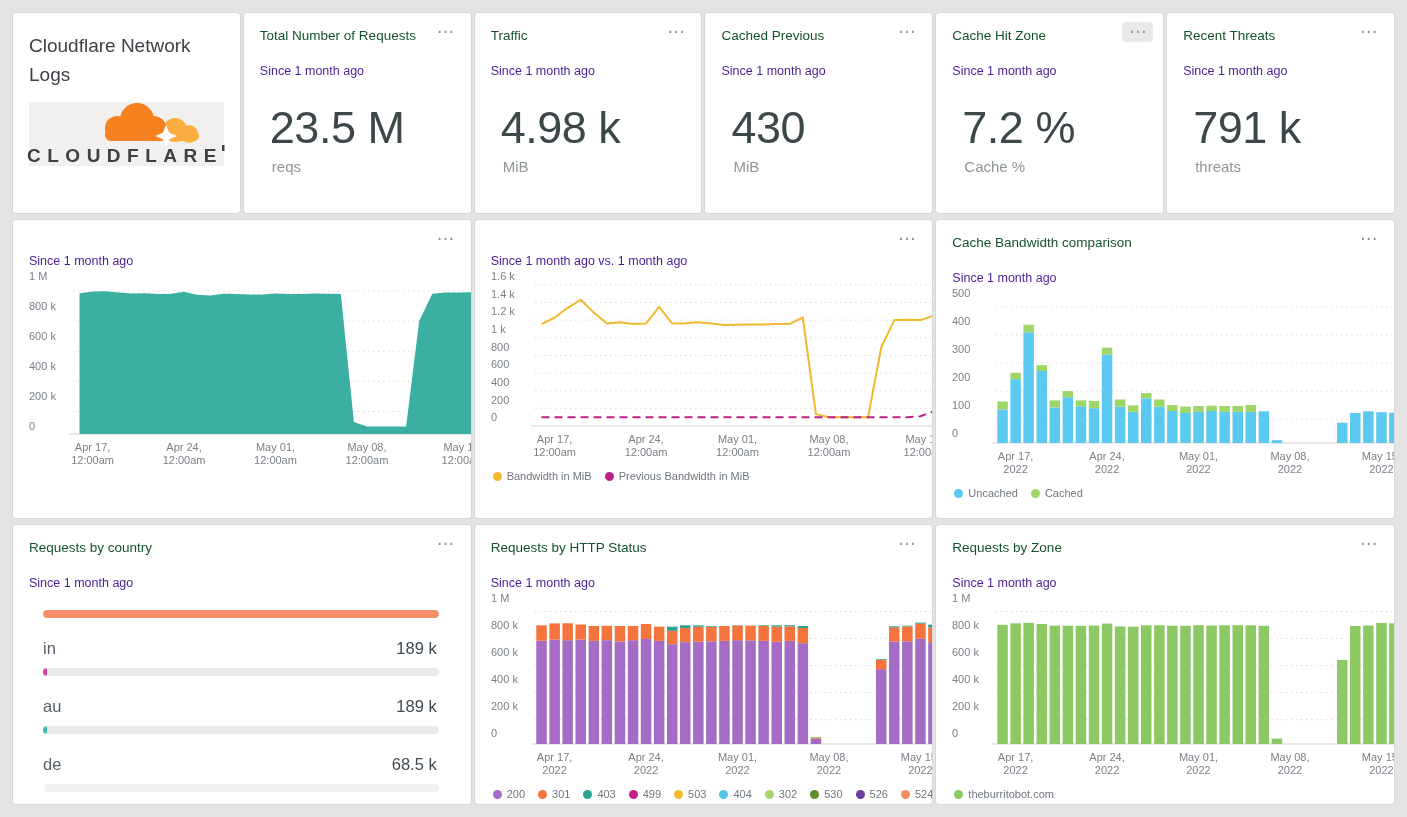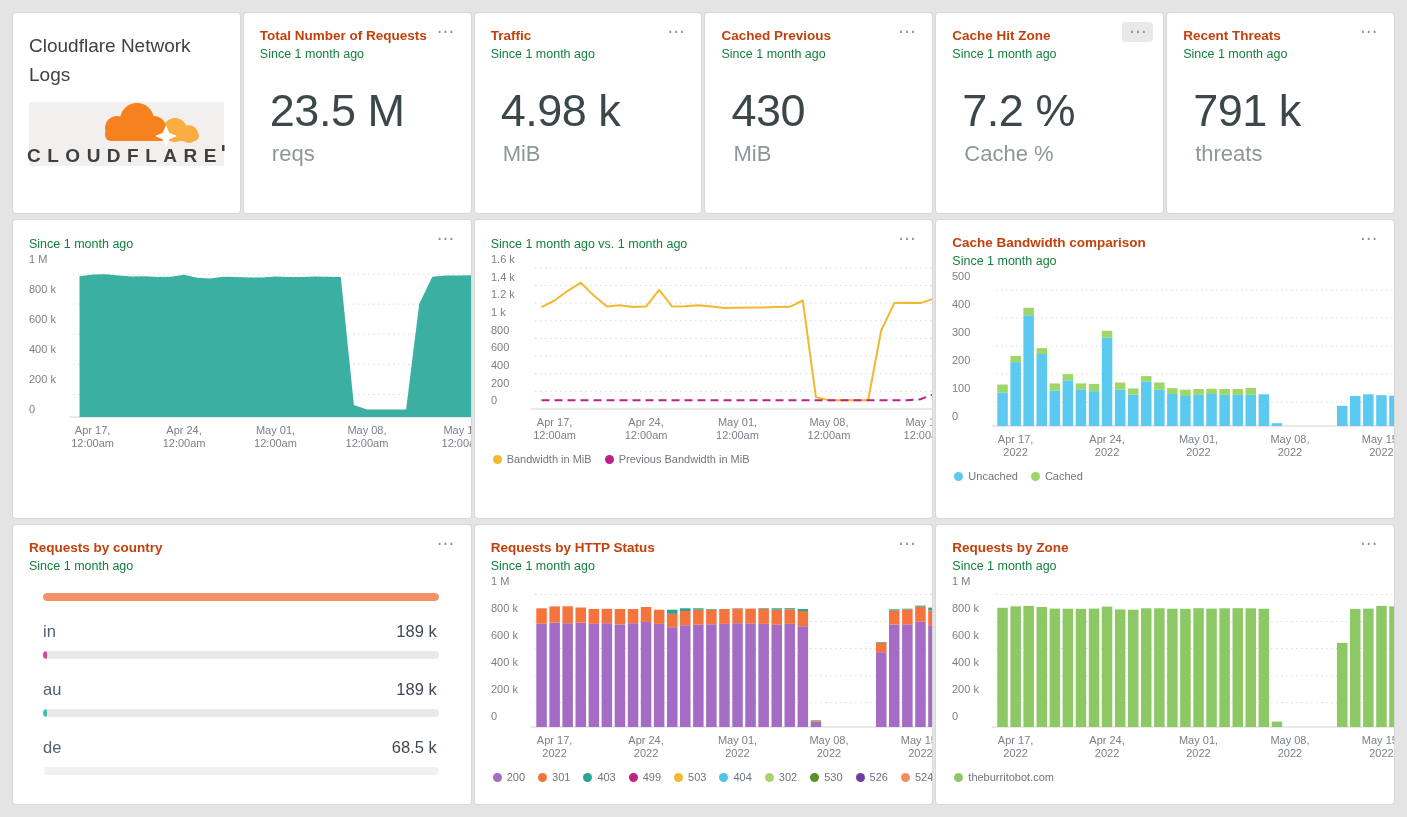--- a/index.html
+++ b/index.html
@@ -15,34 +15,34 @@
     grid-template-columns:repeat(6,1fr);
     grid-template-rows:200px 298px 1fr;
     gap:7px 4px;
   }
   .panel {
     background:#fff; border-radius:3px; position:relative;
     box-shadow:0 0 0 1px rgba(0,0,0,0.05);
     padding:14px 16px; overflow:hidden;
   }
   .span2 { grid-column:span 2; }
-  .panel h3 { font-size:13.5px; font-weight:700; color:#c2410c; line-height:17px; }
-  .sub { font-size:12.5px; color:#15803d; margin-top:3px; }
+  .panel h3 { font-size:13.5px; font-weight:400; color:#14532d; line-height:17px; }
+  .sub { font-size:12.5px; color:#4c1d95; margin-top:20px; }
   .menu {
     position:absolute; top:9px; right:10px; border:none; background:transparent;
     color:#8f8f8f; font-size:17px; line-height:14px; padding:3px 7px; cursor:pointer;
     border-radius:4px; font-family:inherit;
   }
   .menu.active { background:#e9e9e9; }
   
   .logo-title { font-size:19px; color:#3e4247; line-height:29px; font-weight:400; margin-top:4px; width:180px; }
   .logo-box { margin-top:13px; background:#f1f0ee; height:64px; display:flex; align-items:center; justify-content:center; }
   
   .stat-value { margin:24px 0 0 10px; font-size:45px; font-weight:400; color:#3c4749; letter-spacing:-0.5px; white-space:nowrap; }
-  .stat-unit { margin:4px 0 0 12px; font-size:22px; color:#8f9699; }
+  .stat-unit { margin:4px 0 0 12px; font-size:15px; color:#8f9699; }
   
   .p-chart { padding-right:0; }
   .p-chart .head { padding-right:16px; }
   .chart-body { margin-top:8px; }
   svg { display:block; overflow:visible; }
   .tick { font-size:11px; fill:#7b8188; }
   .legend { display:flex; gap:13px; margin:8px 0 0 2px; align-items:flex-start; flex-wrap:nowrap; }
   .legend .li { display:inline-flex; align-items:center; font-size:11px; color:#6f767d; white-space:nowrap; cursor:pointer; }
   .legend .li i { width:9px; height:9px; border-radius:50%; display:inline-block; margin-right:5px; }
   .legend .li em { font-style:normal; }

